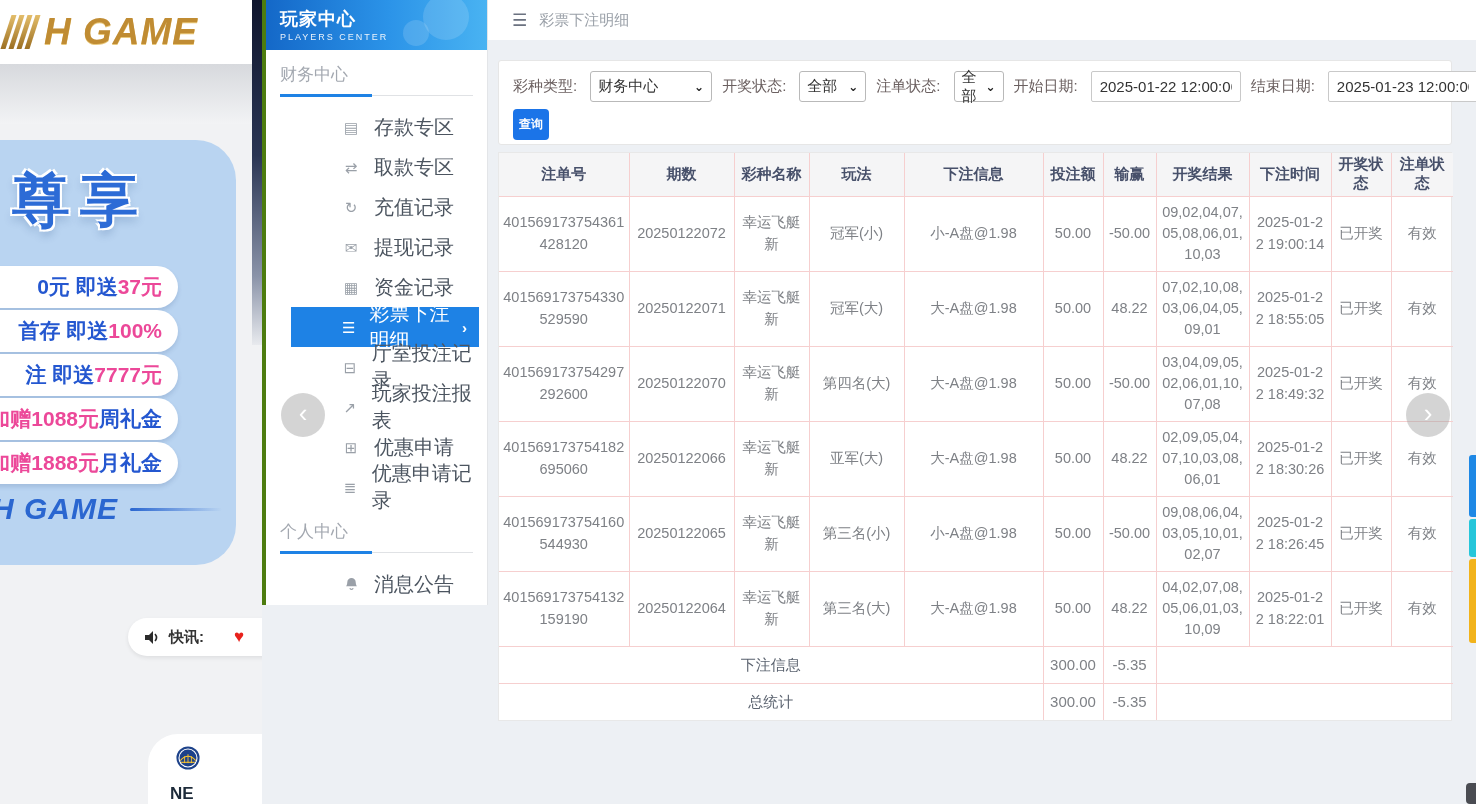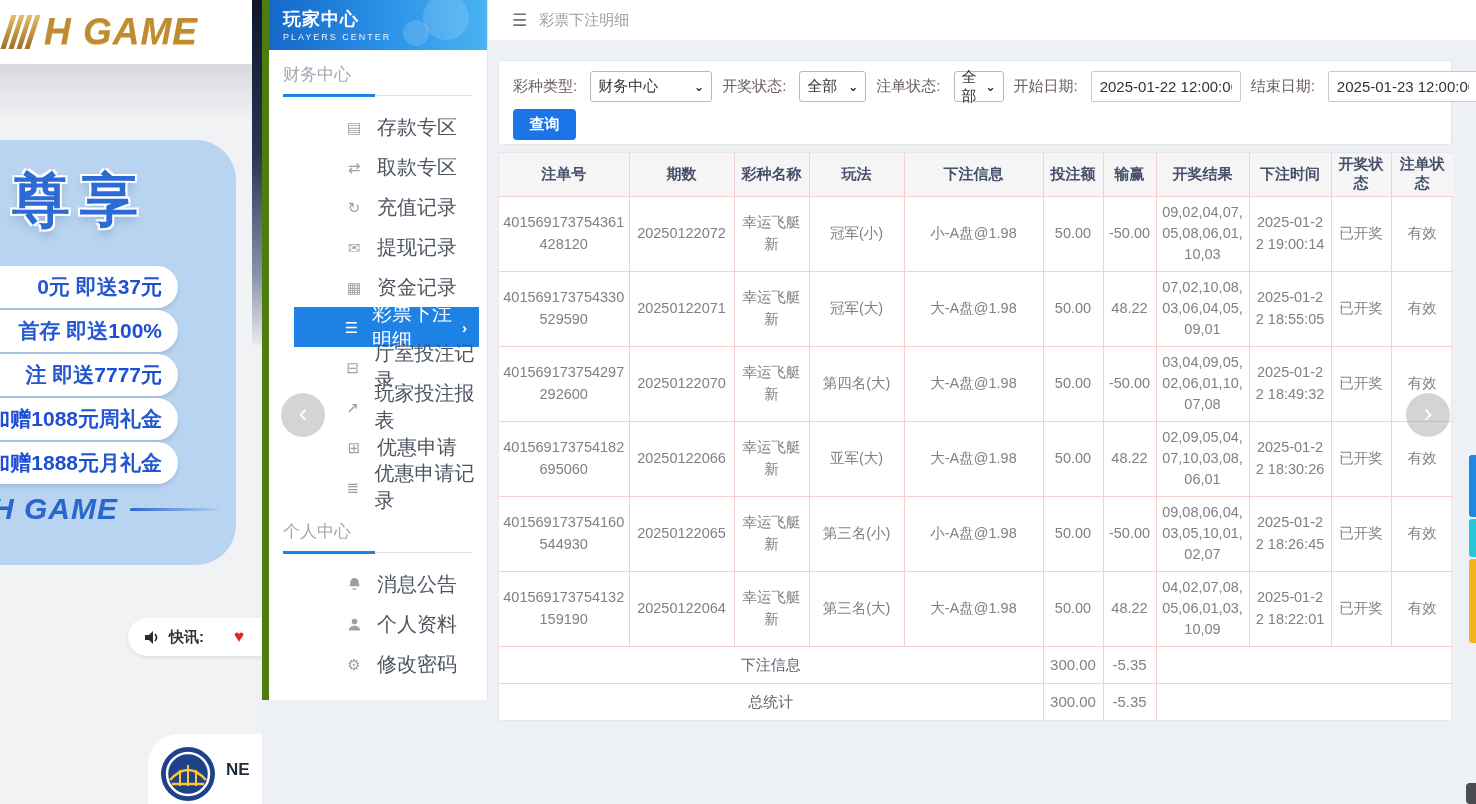--- a/index.html
+++ b/index.html
@@ -16,33 +16,33 @@
   .logo .bars { display:inline-flex; margin-right:6px; transform:skewX(-18deg); }
   .logo .bars i { display:block; width:5px; height:34px; background:linear-gradient(180deg,#e3bd6a,#9c6f22); margin-right:3px; }
   .logo-text { font-size:37px; font-weight:900; font-style:italic; letter-spacing:1px; color:#c08c33; text-shadow:0 1px 0 #e9c97d; white-space:nowrap; }
   .promo-card { position:absolute; left:-50px; top:140px; width:286px; height:425px; background:#b9d4f1; border-radius:40px; }
   .hero { position:absolute; left:62px; top:22px; font-size:58px; font-weight:900; letter-spacing:10px; color:#2c6bd6;
           text-shadow:2px 2px 0 #fff,-2px 2px 0 #fff,2px -2px 0 #fff,-2px -2px 0 #fff,0 6px 8px rgba(20,60,120,.25); }
   .pills { position:absolute; left:0; top:126px; width:100%; }
   .pill { width:228px; height:42px; background:#fff; border-radius:22px; margin-bottom:2px; display:flex; align-items:center; justify-content:flex-end;
           padding-right:16px; font-size:21px; font-weight:900; box-shadow:0 3px 4px rgba(60,90,140,.18); white-space:nowrap; }
   .pill + .pill { margin-top:2px; }
-  .pill span.blue { color:#2457d0; } .pill span.red { color:#1d4ed8; }
+  .pill span.blue { color:#2457d0; } .pill span.red { color:#ec4899; }
   .wm { position:absolute; left:42px; top:352px; display:flex; align-items:center; }
   .wm-text { font-size:30px; font-weight:900; font-style:italic; color:#2a66d0; letter-spacing:1px; }
   .wm-dash { display:inline-block; width:92px; height:3px; margin-left:12px; background:linear-gradient(90deg,#2a66d0,rgba(42,102,208,0)); border-radius:2px; }
   .ticker { position:absolute; left:128px; top:618px; width:140px; height:38px; background:#fff; border-radius:19px 0 0 19px;
             box-shadow:0 2px 4px rgba(0,0,0,.08); display:flex; align-items:center; padding-left:16px; font-size:15px; font-weight:bold; color:#333; }
   .ticker .heart { color:#e8221c; margin-left:30px; font-size:17px; }
   .ticker svg { margin-right:8px; }
-  .nba-card { position:absolute; left:148px; top:734px; width:120px; height:70px; background:#fff; border-radius:30px 0 0 0; display:flex; align-items:flex-start; padding:12px 0 0 12px; }
+  .nba-card { position:absolute; left:148px; top:734px; width:120px; height:70px; background:#fff; border-radius:30px 0 0 0; display:flex; align-items:flex-start; padding:12px 0 0 12px;flex-direction:column; }
   .nba-text { font-size:17px; font-weight:bold; color:#1d2b3a; margin:14px 0 0 10px; }
 
   
-  .sidebar { position:absolute; left:262px; top:0; width:226px; height:700px; background:#fff; border-left:7px solid #4d7c0f; border-right:1px solid #e3e5e8; overflow:hidden; }
+  .sidebar { position:absolute; left:262px; top:0; width:226px; height:605px; background:#fff; border-left:4px solid #4d7c0f; border-right:1px solid #e3e5e8; overflow:hidden; }
   .sb-header { position:relative; height:50px; background:linear-gradient(90deg,#1468c8 0%,#2b93e8 55%,#49b3f2 100%); color:#fff; padding:7px 0 0 14px; overflow:hidden; }
   .sb-title { font-size:18px; font-weight:bold; letter-spacing:1px; }
   .sb-sub { font-size:9px; letter-spacing:2px; opacity:.9; margin-top:1px; }
   .sb-deco { position:absolute; border-radius:50%; background:rgba(255,255,255,.14); }
   .sb-deco.c1 { width:46px; height:46px; right:18px; top:-6px; }
   .sb-deco.c2 { width:26px; height:26px; right:58px; top:20px; }
   .sb-section { padding-top:13px; }
   .sb-section-label { margin-left:14px; font-size:17px; color:#a3a8b0; }
   .sb-underline { position:relative; margin:8px 14px 10px 14px; height:3px; }
   .sb-underline .gray { position:absolute; left:0; right:0; top:1px; height:1px; background:#e0e2e5; }
@@ -63,21 +63,21 @@
 
   .filter-card { margin:20px 24px 0 10px; height:85px; background:#fff; border:1px solid #e6e6e6; border-radius:3px; padding:10px 14px; }
   .f-row { display:flex; align-items:center; height:31px; }
   .f-label { font-size:15px; color:#6b6060; margin-right:5px; white-space:nowrap; }
   .f-group { display:flex; align-items:center; margin-right:10px;gap:8px; }
   .select { height:31px; border:1px solid #b9b9b9; border-radius:3px; background:#fff; display:flex; align-items:center; justify-content:space-between; padding:0 7px; font-size:15px; color:#333; cursor:pointer; }
   .select .chev { font-size:12px; color:#222; margin-left:8px; font-weight:bold; }
   .sel-lottery { width:122px; } .sel-draw { width:67px; } .sel-bet { width:50px; }
   .date-input { height:31px; width:150px; border:1px solid #c9c9c9; border-radius:2px; font-size:15px; color:#333; padding:0 8px; font-family:inherit; }
   .btn-row { margin-top:7px; }
-  .search-btn { width:63px; height:31px; background:#1b74e8; color:#fff; border:none; border-radius:4px; font-size:15px; font-weight:bold; cursor:pointer; }
+  .search-btn { width:36px; height:31px; background:#1b74e8; color:#fff; border:none; border-radius:4px; font-size:12px; font-weight:bold; cursor:pointer; }
 
   .table-card { margin:7px 24px 0 10px; background:#fff; border:1px solid #e8e8e8; }
   table { border-collapse:collapse; table-layout:fixed; width:954px; }
   th,td { border:1px solid #f6cfcf; text-align:center; vertical-align:middle; word-break:break-all; padding:2px 4px; }
   th { height:43px; background:#f5f5f6; font-size:15px; color:#47506a; font-weight:bold; border-top:none; }
   td { font-size:14.5px; color:#7e8186; line-height:1.45; }
   tr.data-row td { height:75px; }
   tr.sum-row td { height:37px; font-size:15px; }
   tr.sum-row td.sum-label { color:#5c6470; }
   th:first-child, td:first-child { border-left:none; }

